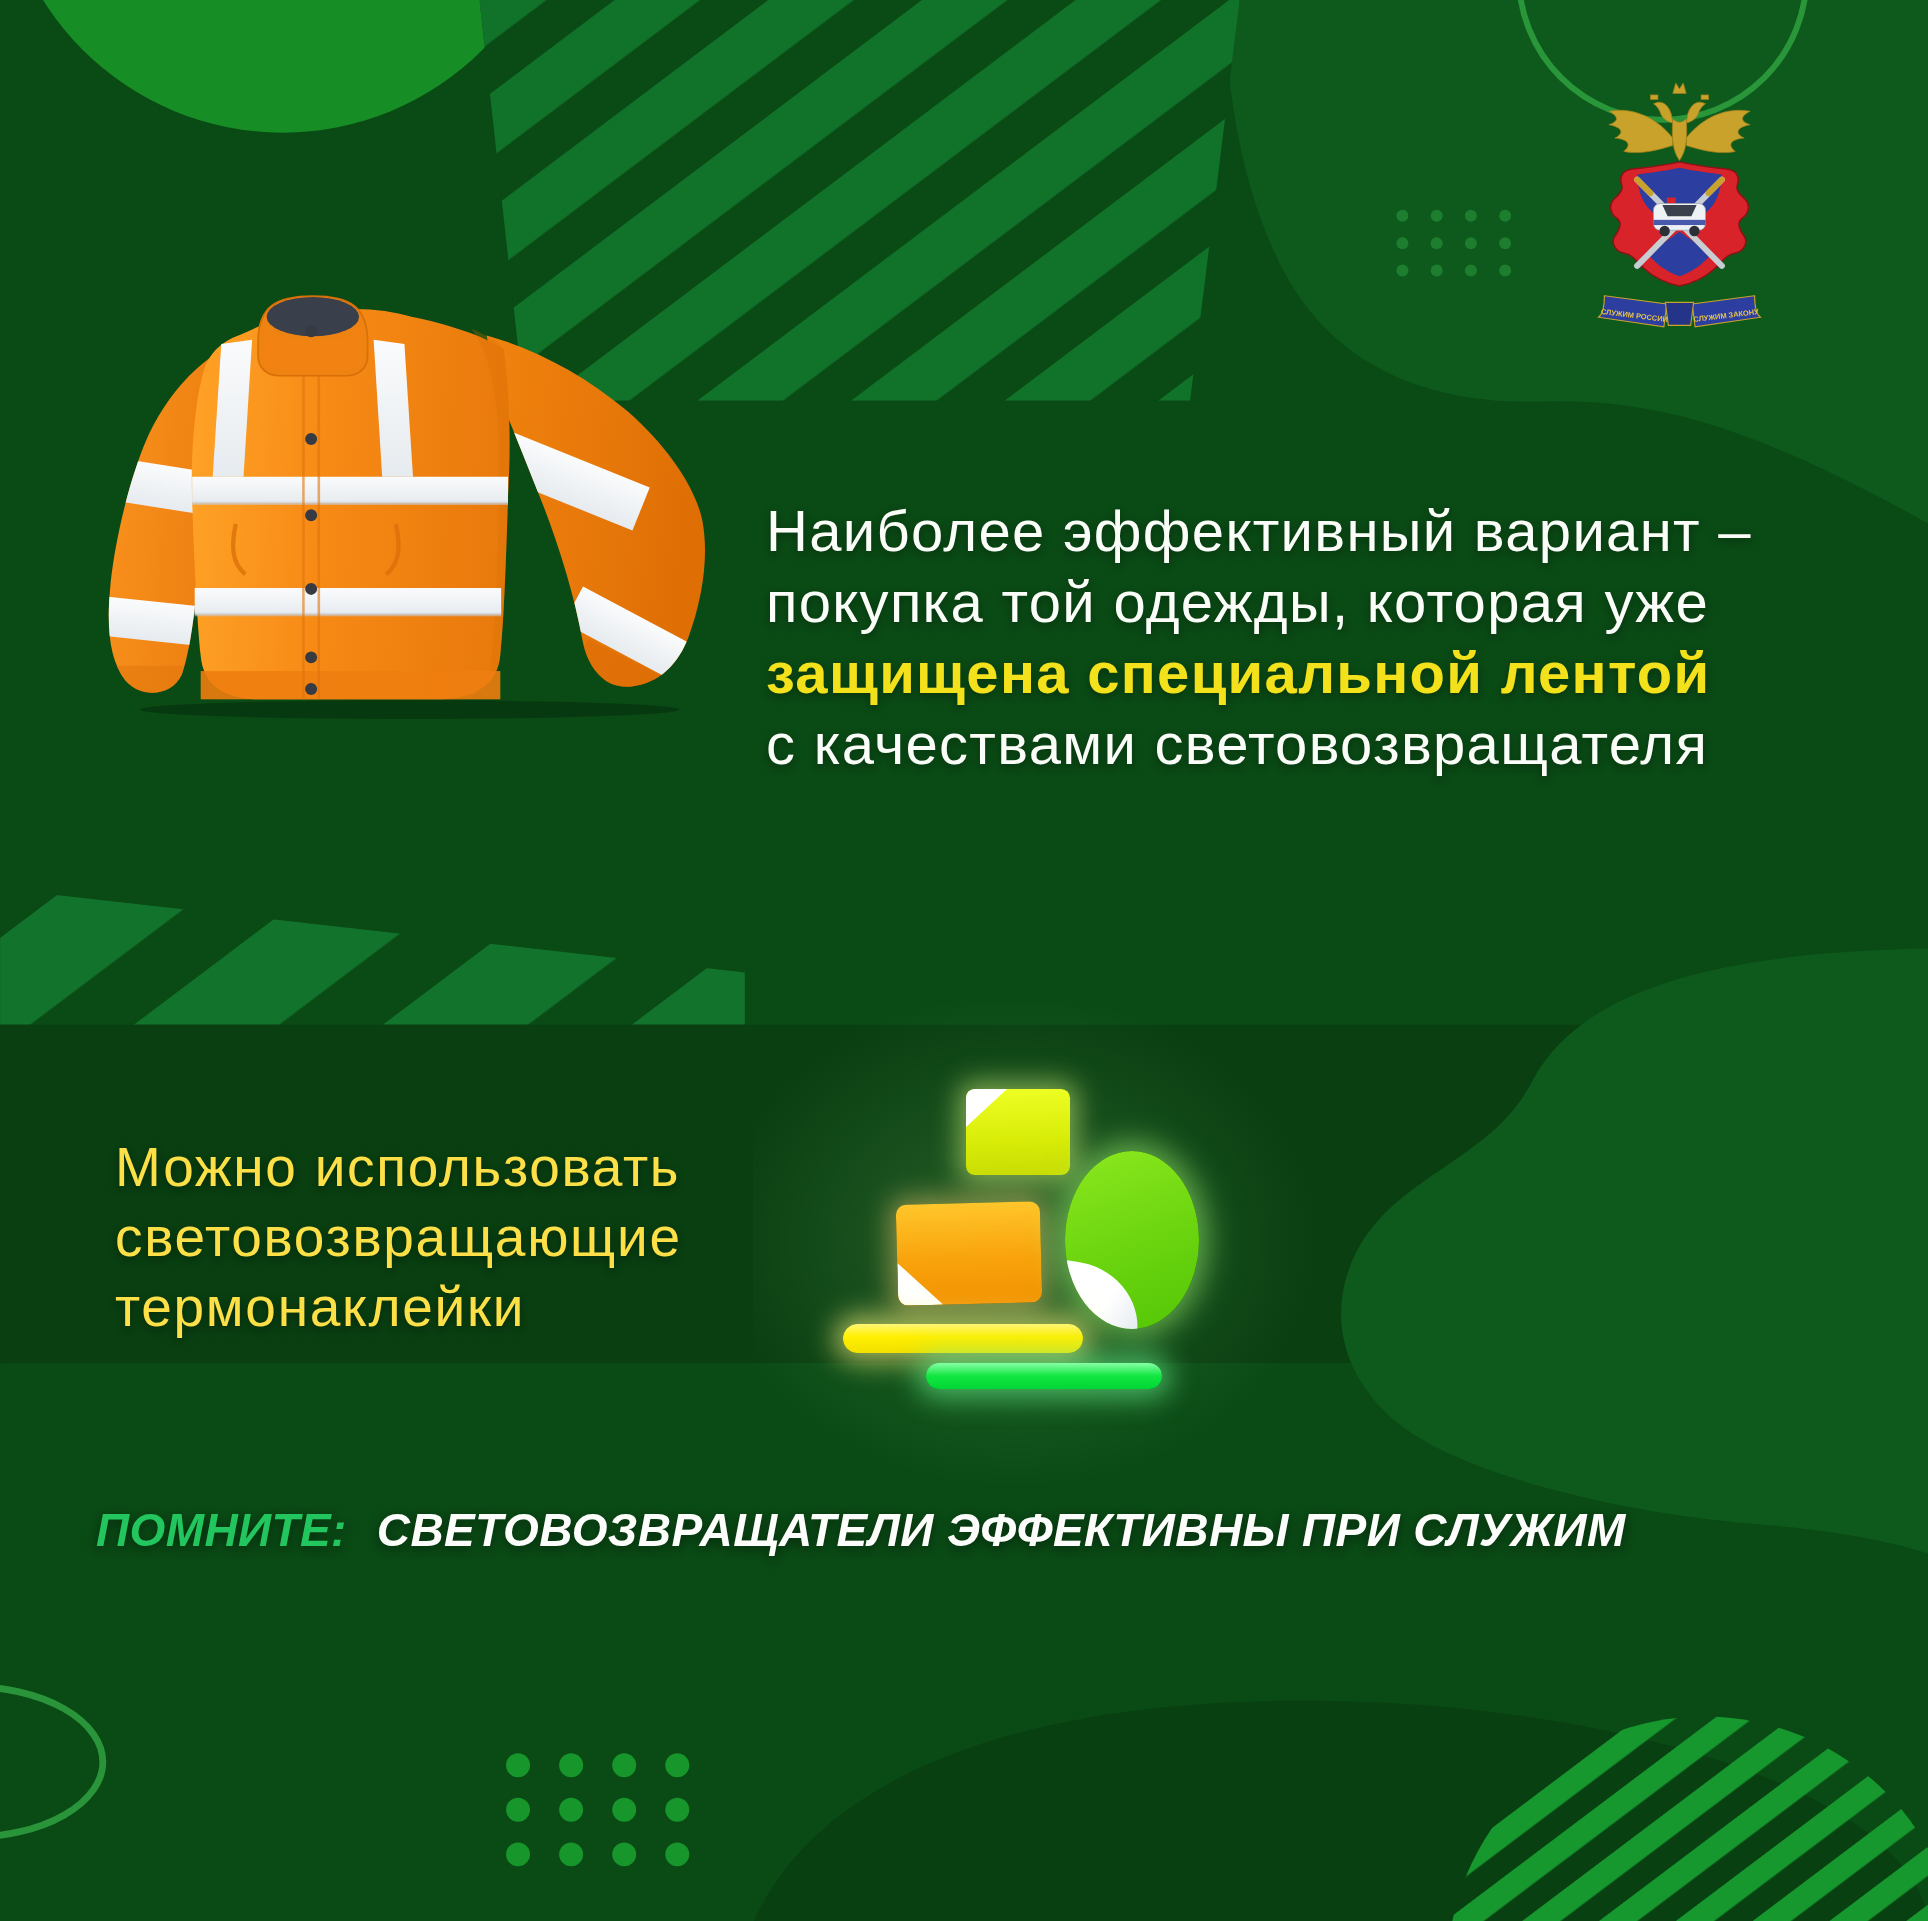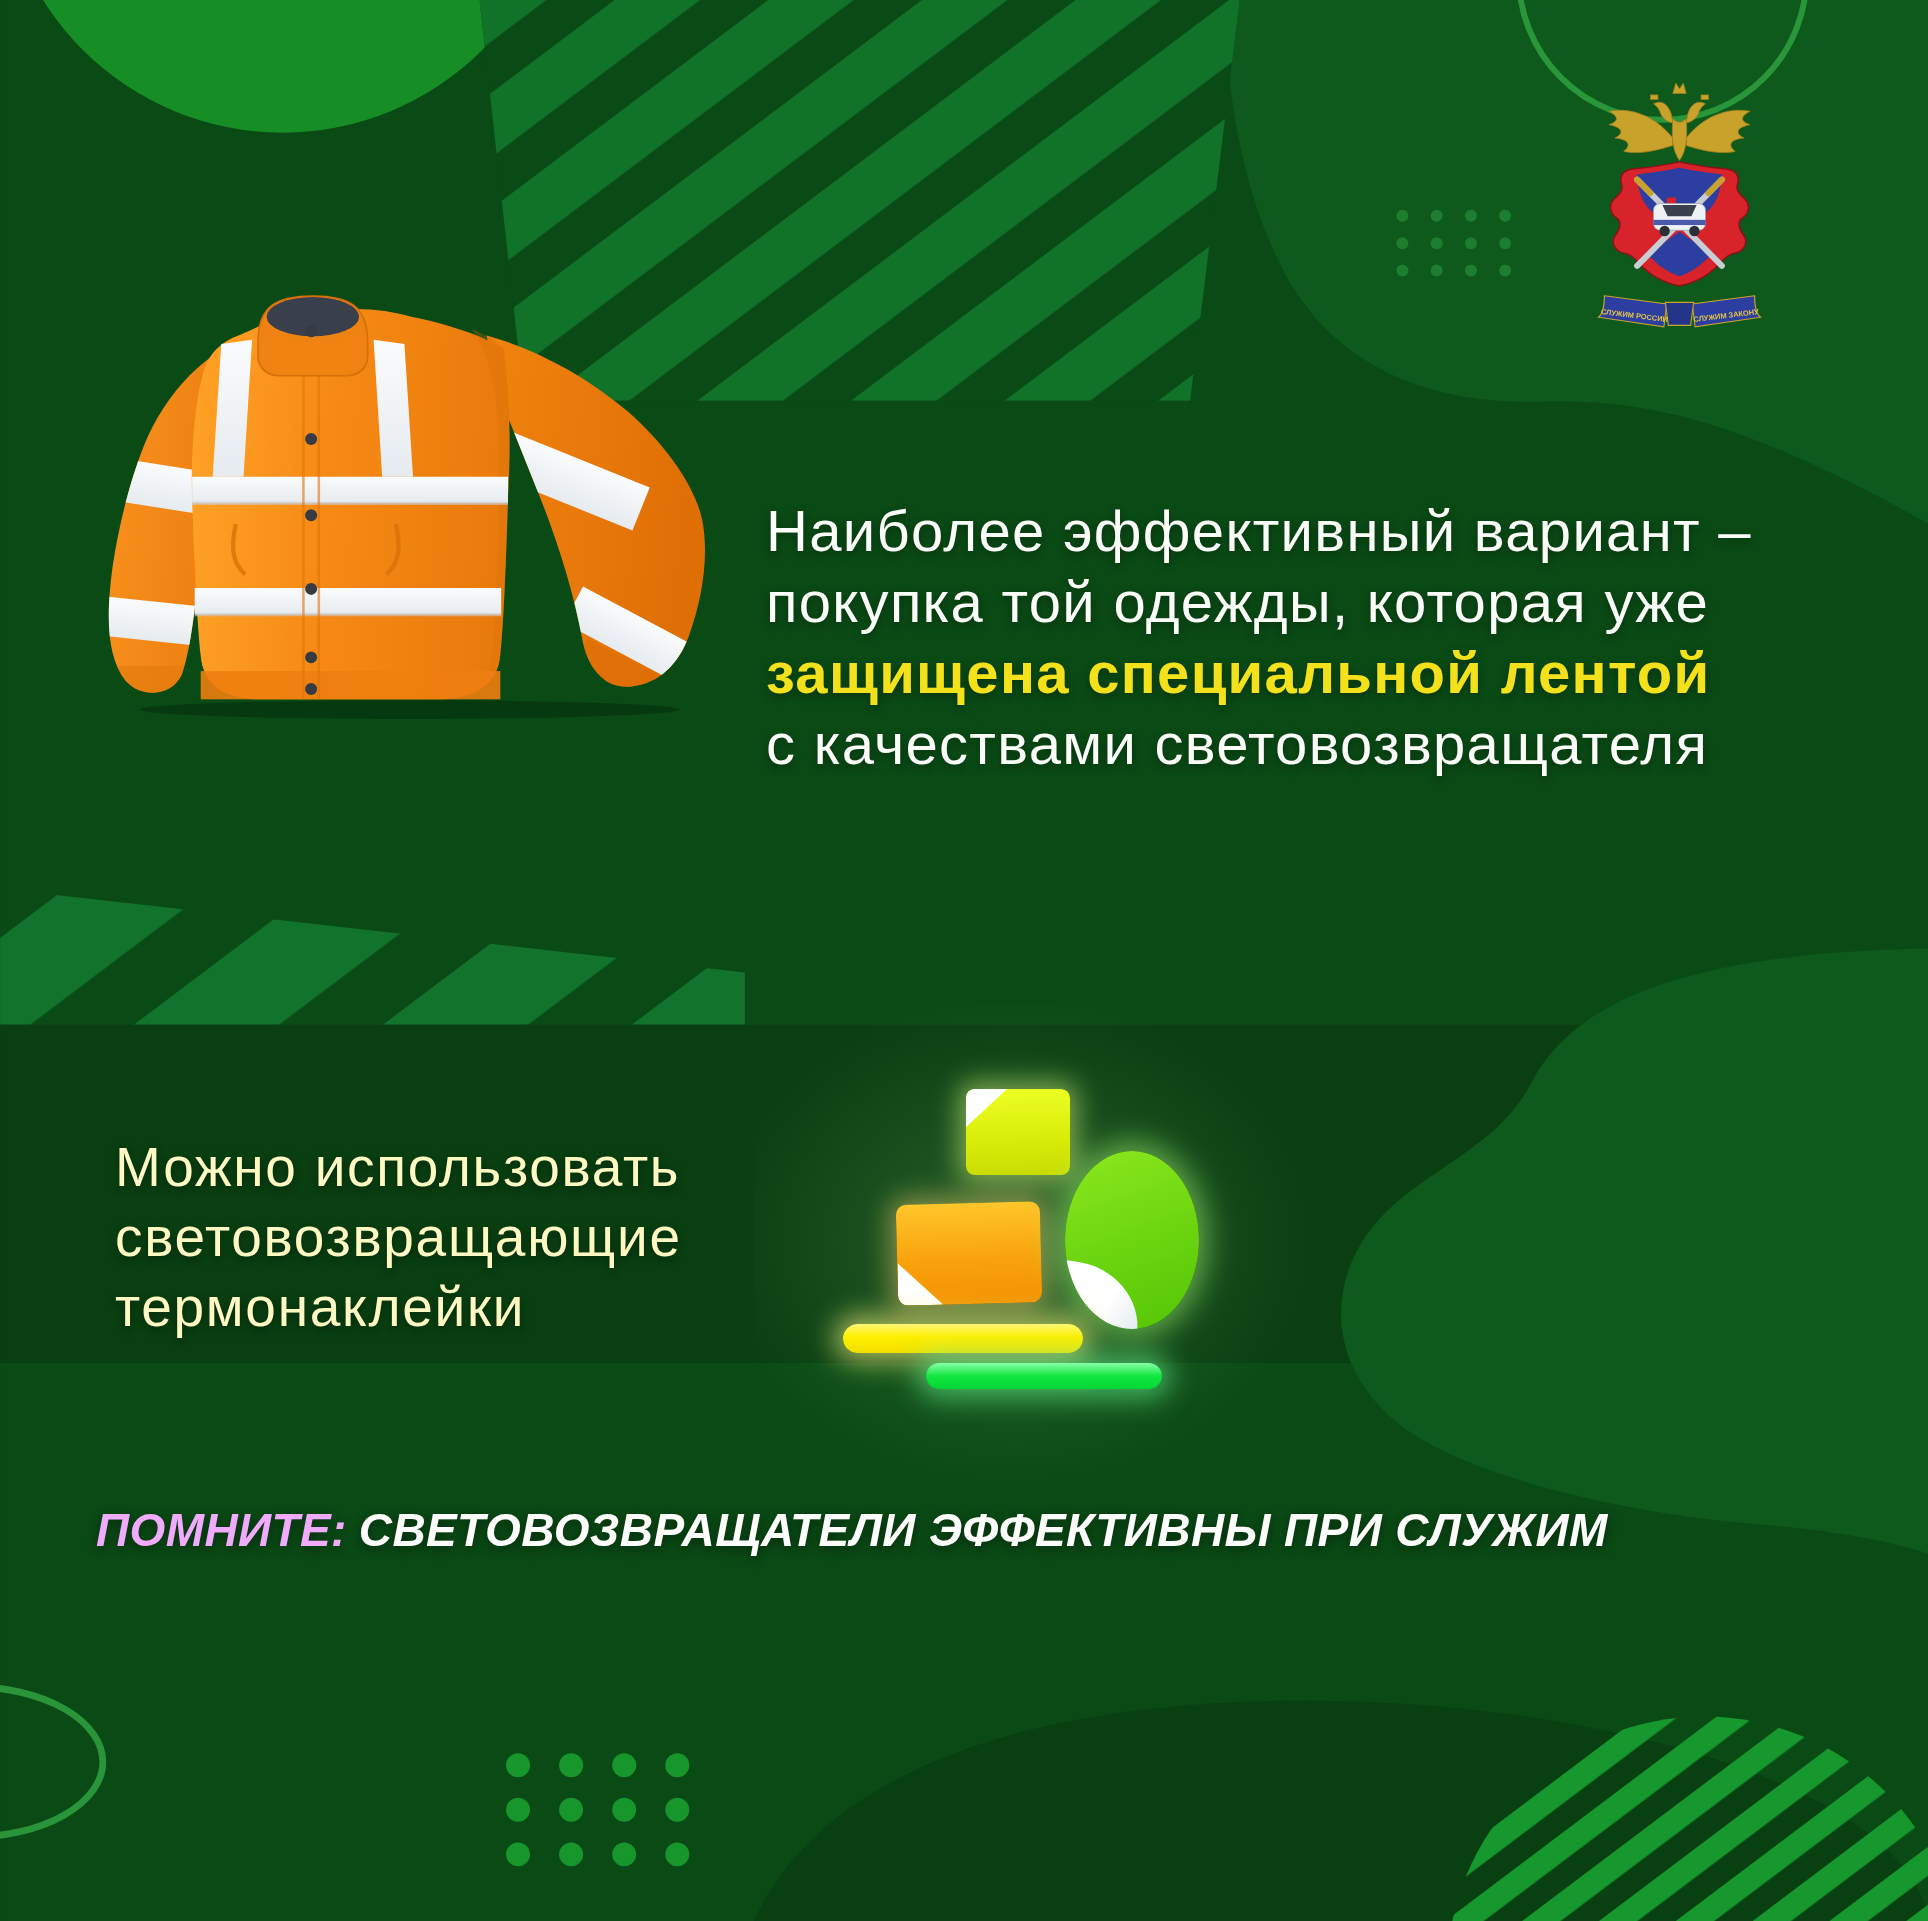--- a/index.html
+++ b/index.html
@@ -18,33 +18,33 @@
     font-size:58px;line-height:71px;letter-spacing:1.3px;
     color:#FBFDF8;font-weight:400;
     text-shadow:0 2.6px 8.6px rgba(0,0,0,.35);
     white-space:nowrap;
   }
   .hero .hl{color:#F3E11C;font-weight:700;}
 
   .note{
     left:115px;top:1132px;width:770px;z-index:5;
     font-size:55px;line-height:70px;letter-spacing:1.7px;
-    color:#fef9c3;font-weight:400;
+    color:#fde047;font-weight:400;
     text-shadow:0 2.6px 8.6px rgba(0,0,0,.4);
     white-space:nowrap;
   }
 
   .footer{
     left:96px;top:1501px;width:1755px;z-index:5;
     font-size:46px;line-height:58px;letter-spacing:0.4px;
     font-weight:700;font-style:italic;color:#FDFEFB;
     text-shadow:0 3.4px 10.3px rgba(0,0,0,.45);
     white-space:nowrap;
   }
-  .footer .hl{color:#f0abfc;margin-right:12px;}
+  .footer .hl{color:#22c55e;margin-right:30px;}
 
   
   .stick{position:absolute;z-index:4;}
   .glow-ambient{
     left:753px;top:1002px;width:582px;height:497px;z-index:3;
     background:radial-gradient(ellipse at 45% 48%, rgba(190,255,160,.17) 0%, rgba(190,255,160,0) 68%);
   }
   .st-rect-small{
     left:966px;top:1089px;width:104px;height:86px;border-radius:8.6px;overflow:hidden;
     background:linear-gradient(178deg,#EDFF24 0%,#D8EC08 60%,#C8DC04 100%);

